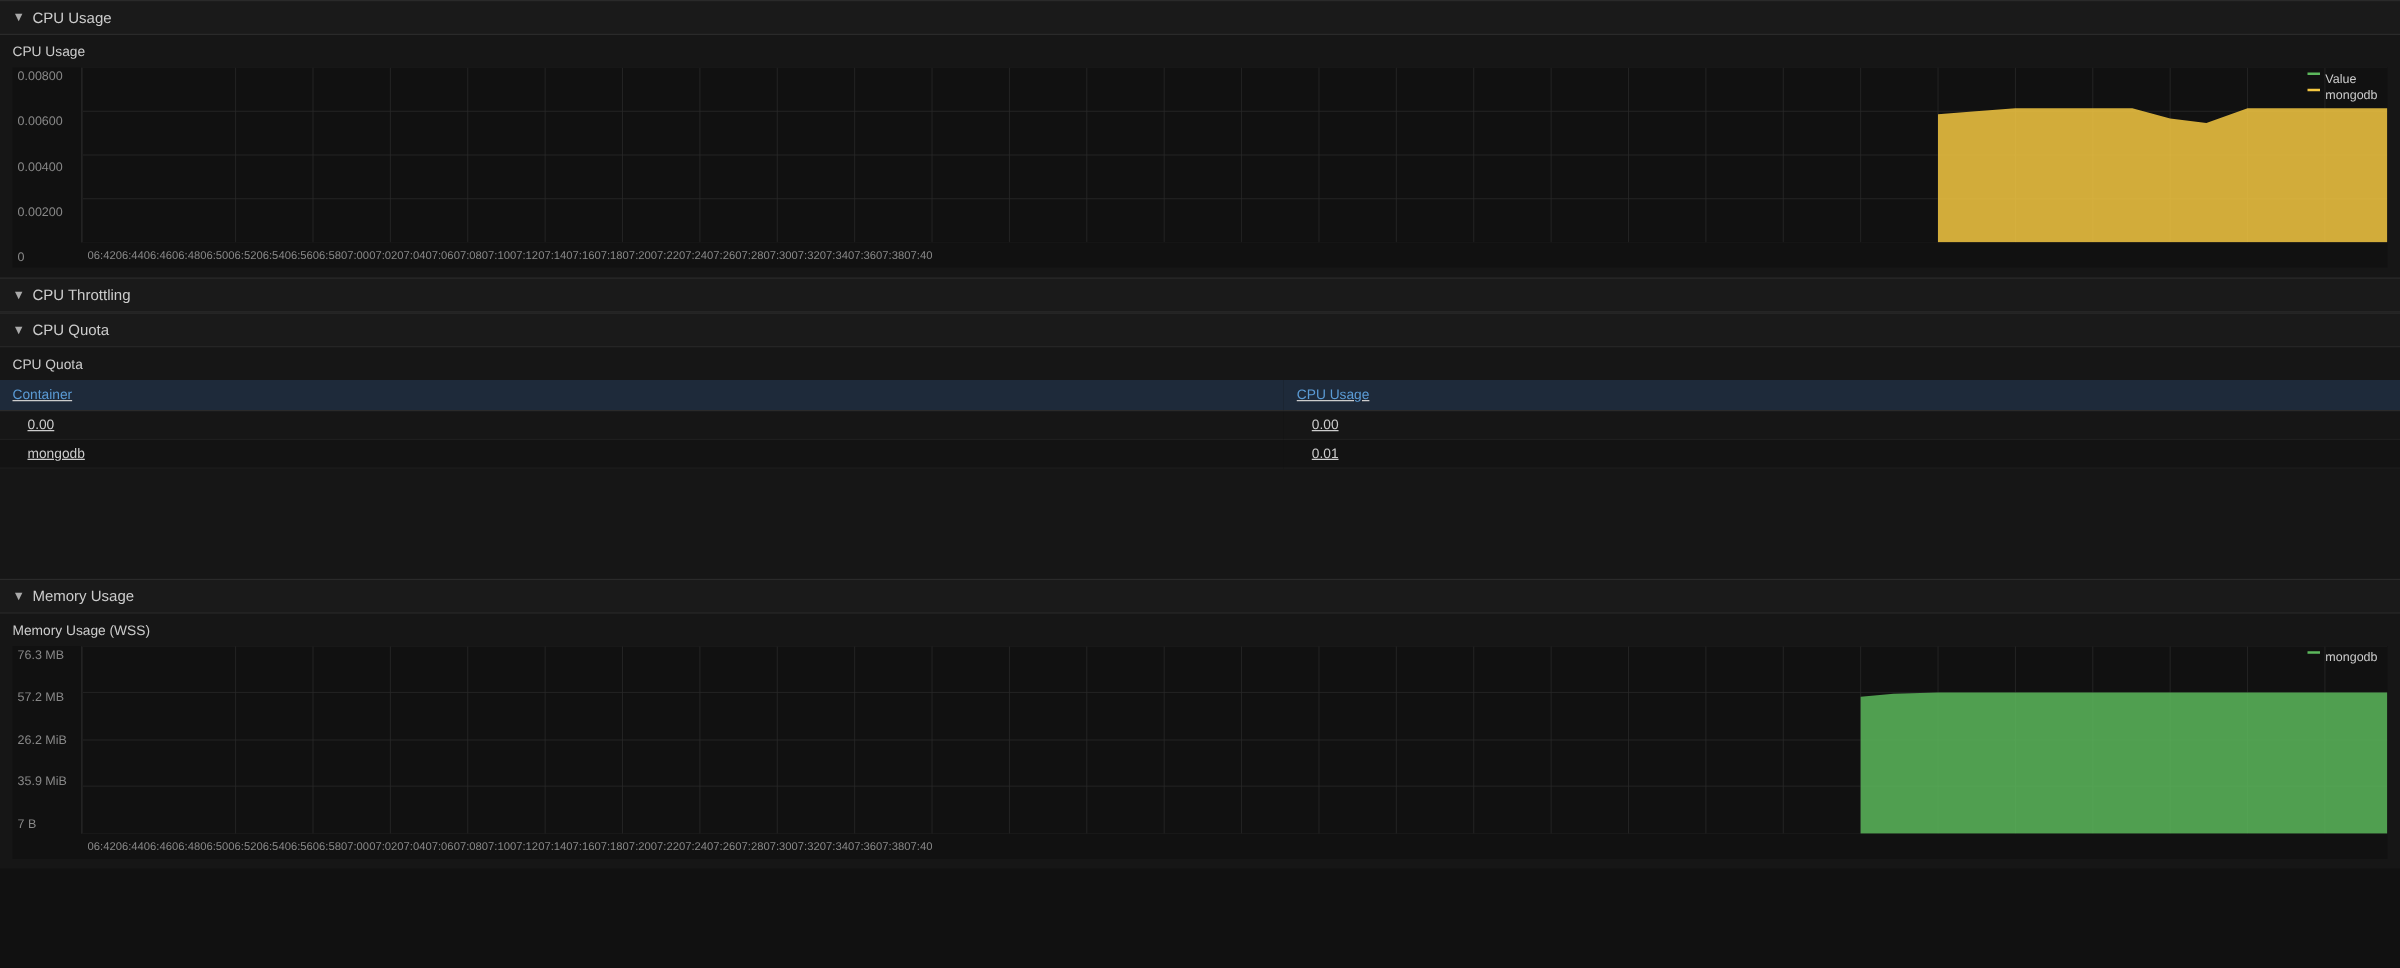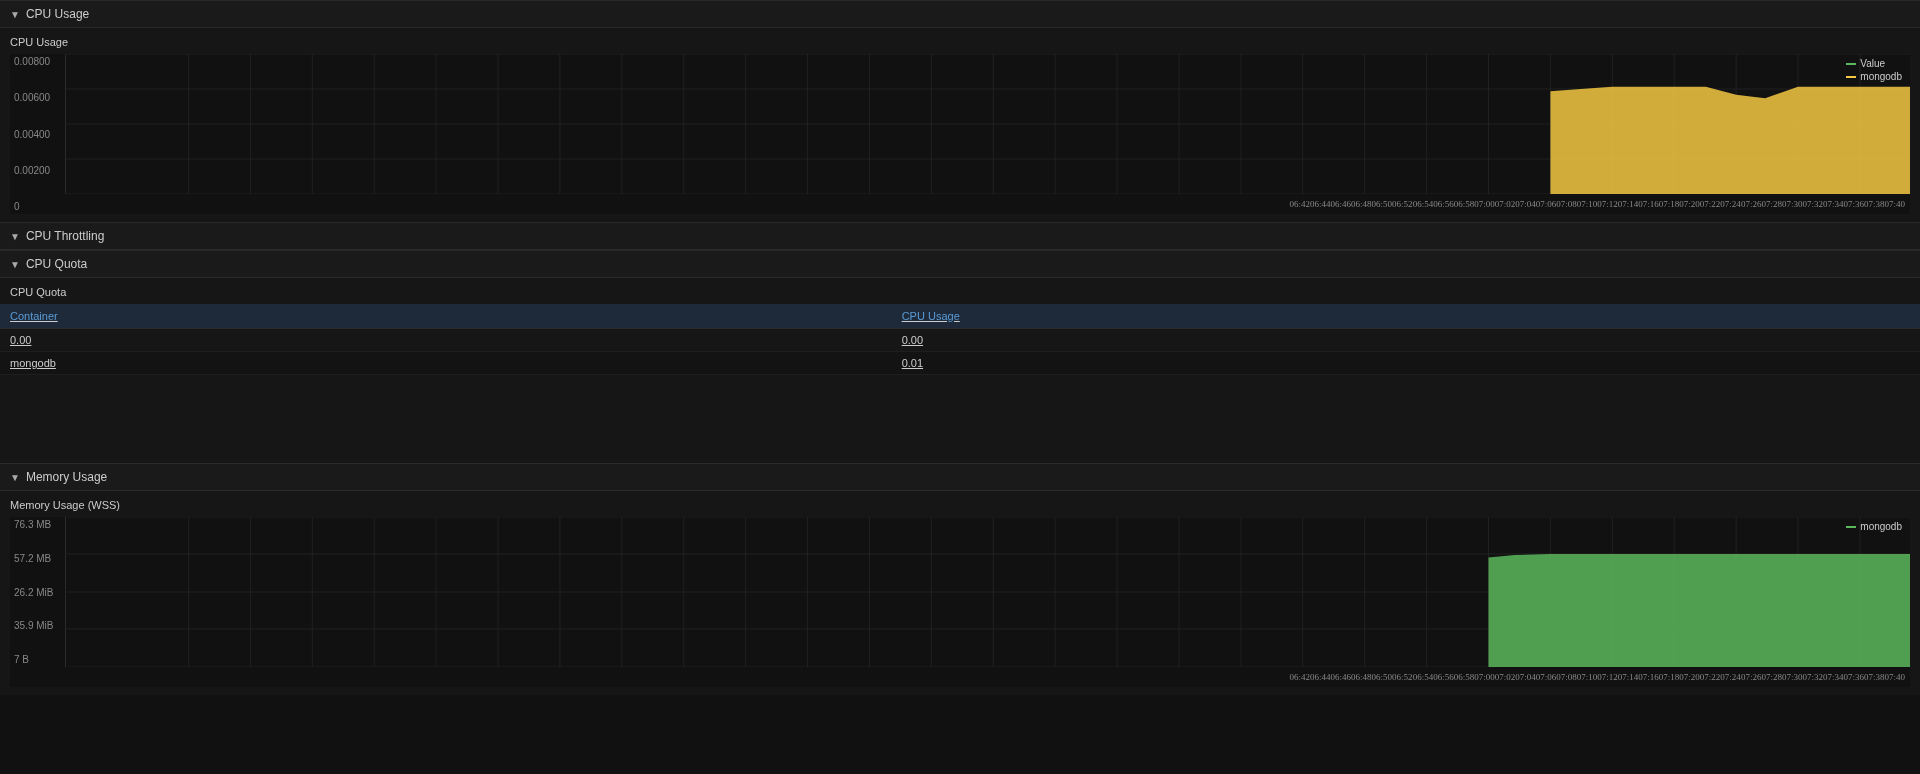--- a/index.html
+++ b/index.html
@@ -70,43 +70,42 @@
       right: 0;
       top: 0;
       bottom: 20px;
       border-left: 1px solid #2a2a2a;
       overflow: hidden;
     }
 
     .x-axis {
       position: absolute;
       left: 55px;
-      right: 0;
+      right: 10px;
       bottom: 0;
       height: 20px;
       display: flex;
-      justify-content: flex-end;
+      justify-content: flex-start;
       align-items: center;
       padding: 0 5px;
-      font-family: Liberation Serif, serif;
     }
 
     .legend {
       position: absolute;
       top: 4px;
       right: 8px;
       display: flex;
       flex-direction: column;
       gap: 2px;
       z-index: 10;
     }
 
     .legend-item {
       display: flex;
-      align-items: center;
+      align-items: flex-start;
       gap: 4px;
       font-size: 10px;
       color: #cccccc;
     }
 
     .legend-dot {
       width: 10px;
       height: 2px;
     }
 
@@ -124,21 +123,21 @@
     .quota-table th {
       padding: 6px 10px;
       text-align: left;
       font-size: 11px;
       color: #5b9bd5;
       font-weight: normal;
       border-bottom: 1px solid #2a2a2a;
     }
 
     .quota-table td {
-      padding: 5px 10px;
+      padding: 5px 22px;
       font-size: 11px;
       color: #cccccc;
       border-bottom: 1px solid #1e1e1e;
     }
 
     .quota-table tbody tr:nth-child(odd) {
       background: #161616;
     }
     .quota-table tbody tr:nth-child(even) {
       background: #131313;

